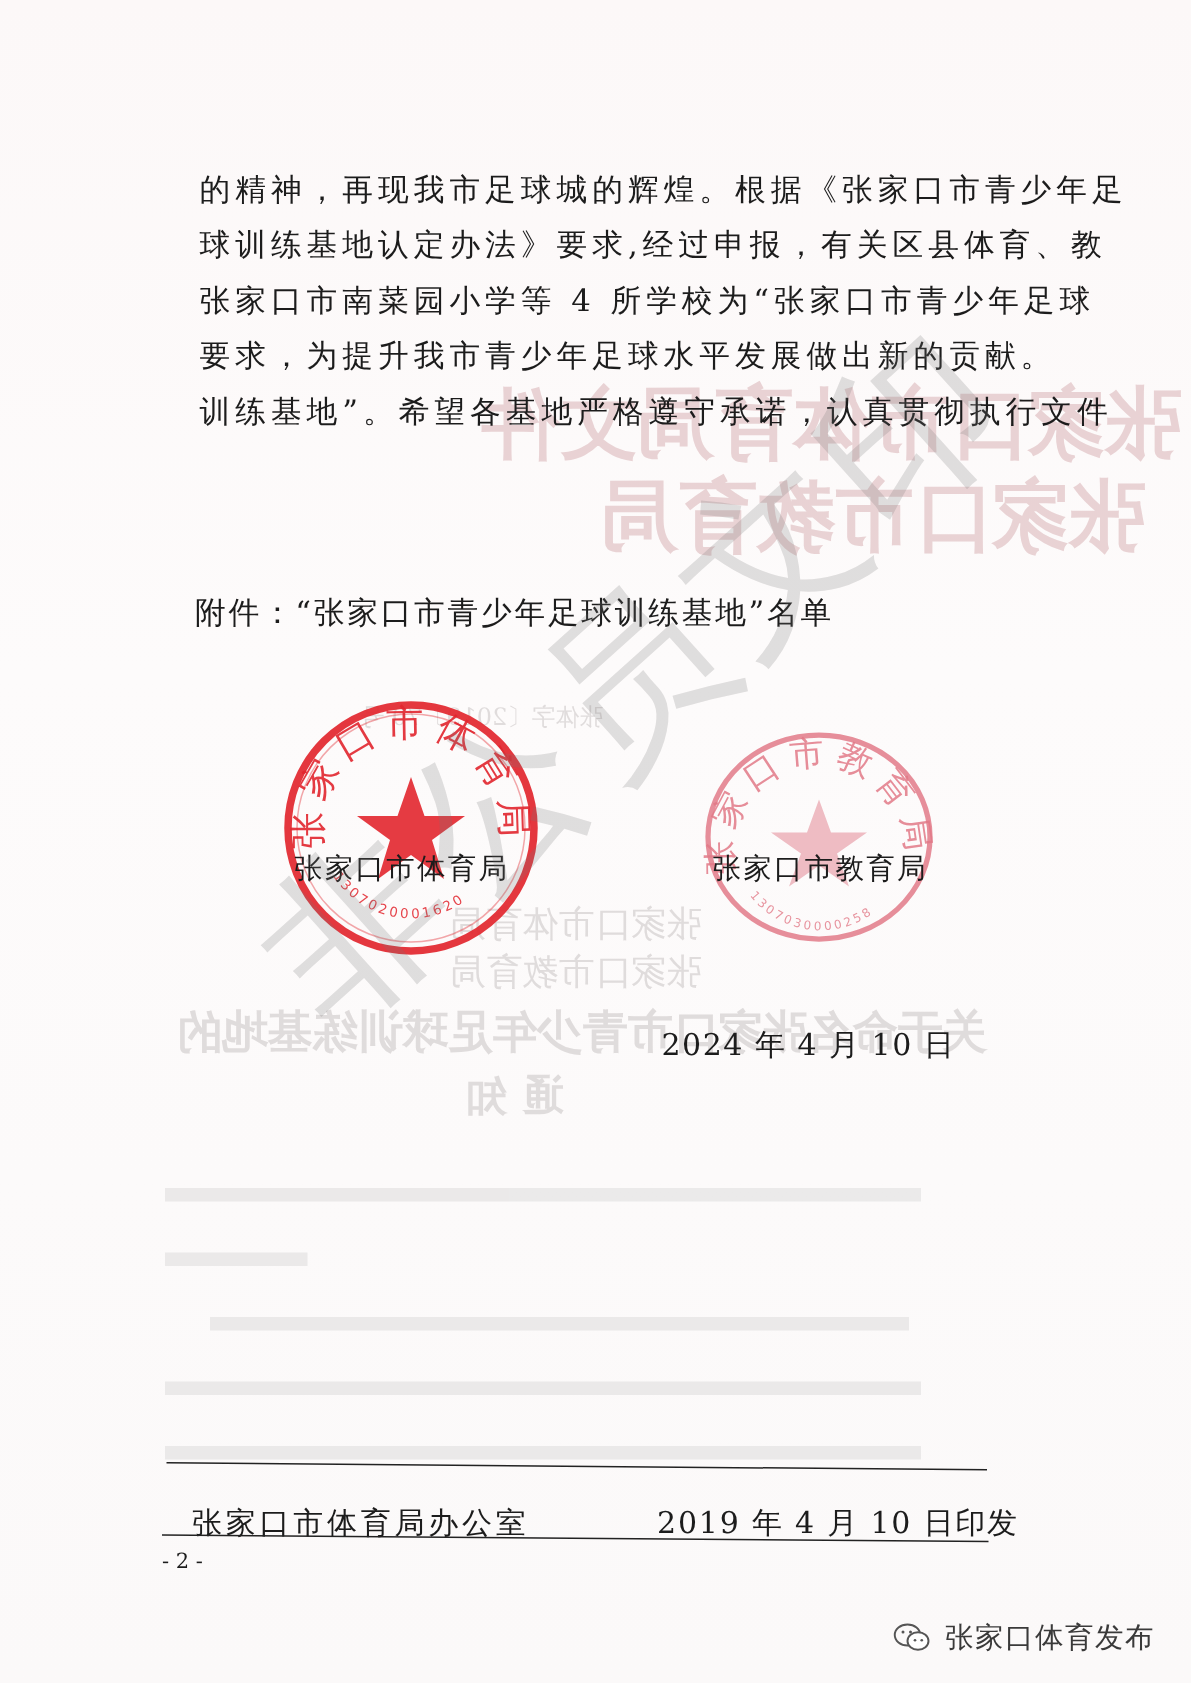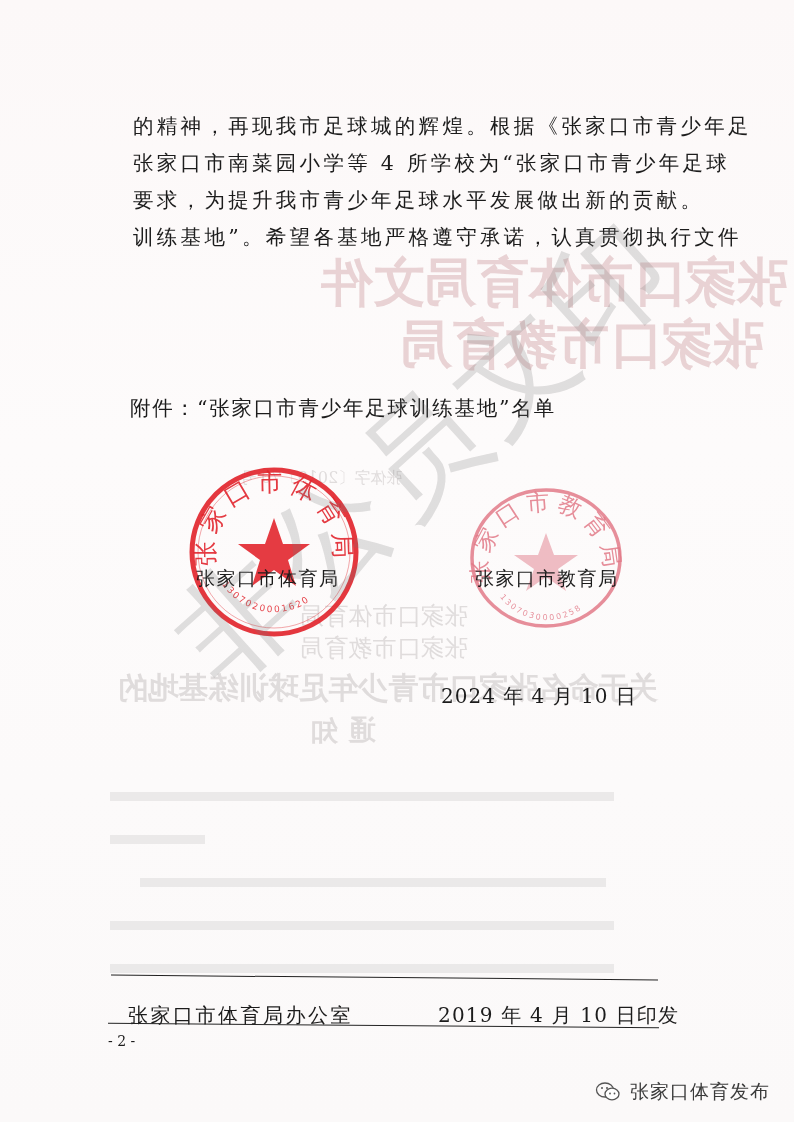--- a/index.html
+++ b/index.html
@@ -67,20 +67,21 @@
   <div style="position:absolute;left:110px;top:792px;width:530px;height:190px;opacity:.35;">
     <div style="height:9px;background:#ccc;margin:0 0 34px 0;width:95%;"></div>
     <div style="height:9px;background:#ccc;margin:0 0 34px 0;width:18%;"></div>
     <div style="height:9px;background:#ccc;margin:0 0 34px 30px;width:88%;"></div>
     <div style="height:9px;background:#ccc;margin:0 0 34px 0;width:95%;"></div>
     <div style="height:9px;background:#ccc;margin:0;width:95%;"></div>
   </div>
 
   <div class="body-text">
     <span class="line">的精神，再现我市足球城的辉煌。根据《张家口市青少年足</span>
+    <span class="line">球训练基地认定办法》要求,经过申报，有关区县体育、教</span>
     <span class="line">张家口市南菜园小学等 4 所学校为“张家口市青少年足球</span>
     <span class="line">要求，为提升我市青少年足球水平发展做出新的贡献。</span>
     <span class="line">训练基地”。希望各基地严格遵守承诺，认真贯彻执行文件</span>
   </div>
 
   <div class="attach">附件：“张家口市青少年足球训练基地”名单</div>
 
   <div class="seal" style="left:188px;top:466px;width:172px;height:172px;">
     <svg width="172" height="172" viewBox="0 0 172 172">
       <defs>

